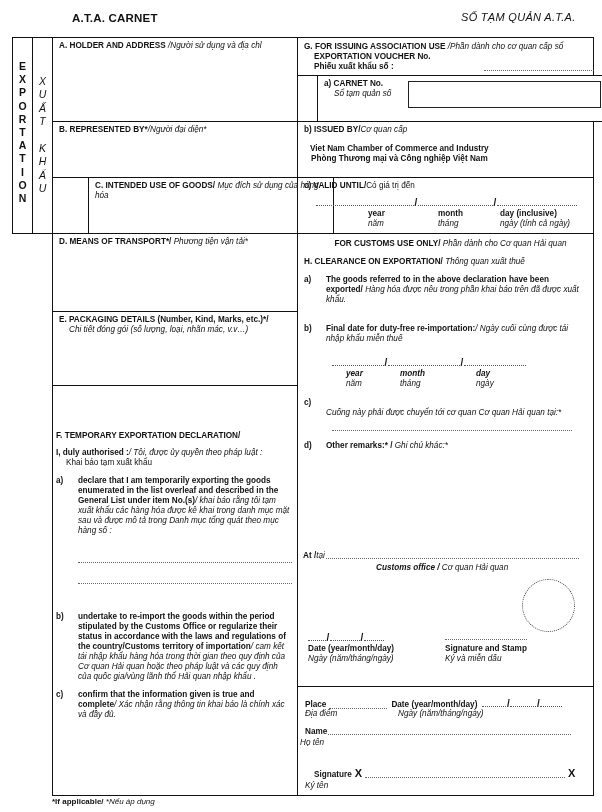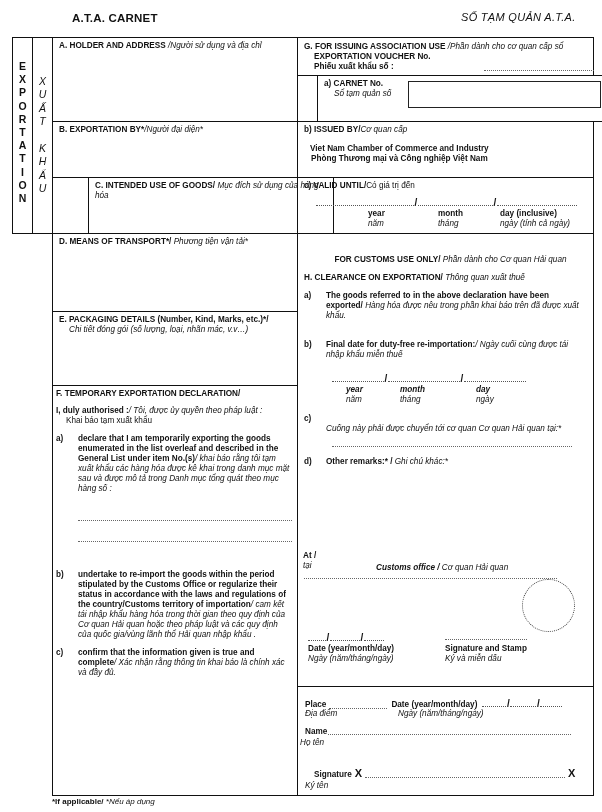--- a/index.html
+++ b/index.html
@@ -54,36 +54,36 @@
     <div style="height:13.4px">K</div>
     <div style="height:13.4px">H</div>
     <div style="height:13.4px">Ẩ</div>
     <div style="height:13.4px">U</div>
   </div>
 
 <div class="box" style="left:52px; top:37px; width:246px; height:85px;">
   <div class="sec"><span class="b">A.  HOLDER AND ADDRESS</span><span class="i"> /Người sử dụng và địa chỉ</span></div>
 </div>
 <div class="box" style="left:52px; top:121px; width:246px; height:57px;">
-  <div class="sec"><span class="b">B.  EXPORTATION BY*</span><span class="i">/Người đại diện*</span></div>
+  <div class="sec"><span class="b">B.  REPRESENTED BY*</span><span class="i">/Người đại diện*</span></div>
 </div>
 <div class="box" style="left:52px; top:177px; width:246px; height:57px;margin-left:36px;">
   <div class="sec" style="padding-left:6px;"><span class="b">C.  INTENDED USE OF GOODS/</span><span class="i"> Mục đích sử dụng của hàng hóa</span></div>
 </div>
 <div class="box" style="left:52px; top:233px; width:246px; height:79px;">
   <div class="sec"><span class="b">D.  MEANS OF TRANSPORT*/</span><span class="i"> Phương tiện vận tải*</span></div>
 </div>
 <div class="box" style="left:52px; top:311px; width:246px; height:75px;">
   <div class="sec">
     <div class="b">E.  PACKAGING DETAILS (Number, Kind, Marks, etc.)*/</div>
     <div class="i" style="padding-left:10px;">Chi tiết đóng gói (số lượng, loại, nhãn mác, v.v…)</div>
   </div>
 </div>
 <div class="box" style="left:52px; top:385px; width:246px; height:411px;">
-  <div class="sec" style="padding-top:3px; padding-left:3px; padding-right:4px;">
+  <div class="sec" style="padding-top:3px; padding-left:3px; padding-right:4px;margin-top:42px;">
     <div class="b">F. TEMPORARY EXPORTATION DECLARATION/</div>
     <div style="margin-top:7px;"><span class="b">I, duly authorised :</span><span class="i">/ Tôi, được ủy quyền theo pháp luật :</span></div>
     <div style="padding-left:10px;">Khai báo tạm xuất khẩu</div>
 
     <div class="lbl-row" style="margin-top:8px;">
       <div class="k">a)</div>
       <div class="v"><span class="b">declare that I am temporarily exporting the goods enumerated in the list overleaf and described in the General List under item No.(s)</span><span class="i">/ khai báo rằng tôi tạm xuất khẩu các hàng hóa được kê khai trong danh mục mặt sau và được mô tả trong Danh mục tổng quát theo mục hàng số :</span></div>
     </div>
     <div style="margin:26px 0 0 22px; border-bottom:1px dotted #666; height:1px; width:214px;"></div>
     <div style="margin:20px 0 0 22px; border-bottom:1px dotted #666; height:1px; width:214px;"></div>
@@ -140,21 +140,21 @@
         </div>
       <div>
           <div class="b">day (inclusive)</div>
           <div class="i">ngày (tính cả ngày)</div>
         </div>
     </div>
   </div>
 </div>
 
 <div class="box" style="left:297px; top:233px; width:297px; height:454px;">
-  <div style="position:absolute; left:0; top:0; width:100%; padding:5px 6px;margin-top:16px;">
+  <div style="position:absolute; left:0; top:0; width:100%; padding:5px 6px;">
     <div style="text-align:center; padding-left:10px;"><span class="b">FOR CUSTOMS USE ONLY/</span><span class="i"> Phần dành cho Cơ quan Hải quan</span></div>
     <div style="margin-top:8px;"><span class="b">H. CLEARANCE ON EXPORTATION/</span><span class="i"> Thông quan xuất thuế</span></div>
 
     <div class="lbl-row" style="margin-top:8px;">
       <div class="k">a)</div>
       <div class="v"><span class="b">The goods referred to in the above declaration have been exported/</span><span class="i"> Hàng hóa được nêu trong phần khai báo trên đã được xuất khẩu.</span></div>
     </div>
 
     <div class="lbl-row" style="margin-top:19px;">
       <div class="k">b)</div>
@@ -185,21 +185,21 @@
     <div style="margin:12px 0 0 28px; border-bottom:1px dotted #666; height:1px; width:240px;"></div>
 
     <div class="lbl-row" style="margin-top:10px;">
       <div class="k">d)</div>
       <div class="v"><span class="b">Other remarks:* /</span><span class="i"> Ghi chú khác:*</span></div>
     </div>
   </div>
 
   <div style="position:absolute; left:30px; top:232px; width:250px; height:80px;"></div>
 
-  <div style="position:absolute; left:5px; top:317px; display:flex; white-space:nowrap;flex-direction:column;">
+  <div style="position:absolute; left:5px; top:317px; display:flex; white-space:nowrap;">
     <span class="b">At / </span>
       <span class="i">tại</span>
     <span style="border-bottom:1px dotted #666; width:253px; height:8px; margin-left:1px;"></span>
   </div>
   <div style="position:absolute; left:78px; top:329px;"><span class="b i">Customs office / </span><span class="i">Cơ quan Hải quan</span></div>
 
   <div class="stamp" style="left:224px; top:345px; width:53px; height:53px;"></div>
 
   <div style="position:absolute; left:10px; top:398px; white-space:nowrap;">
     <span class="dots" style="width:18px;"></span><span class="slash">/</span><span class="dots" style="width:30px;"></span><span class="slash">/</span><span class="dots" style="width:20px;"></span>

